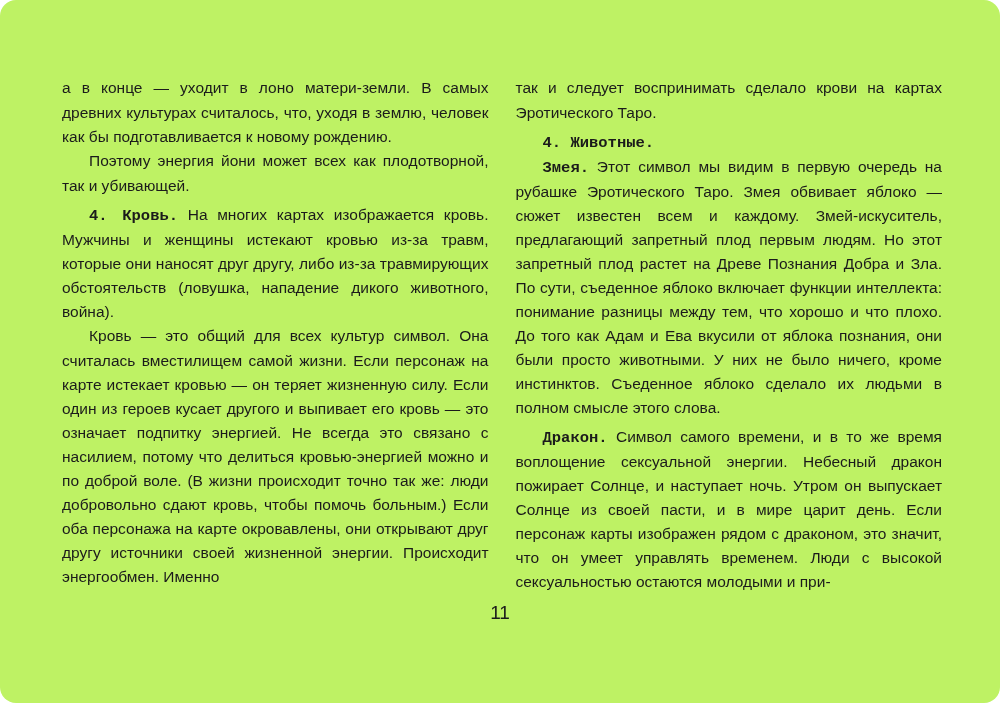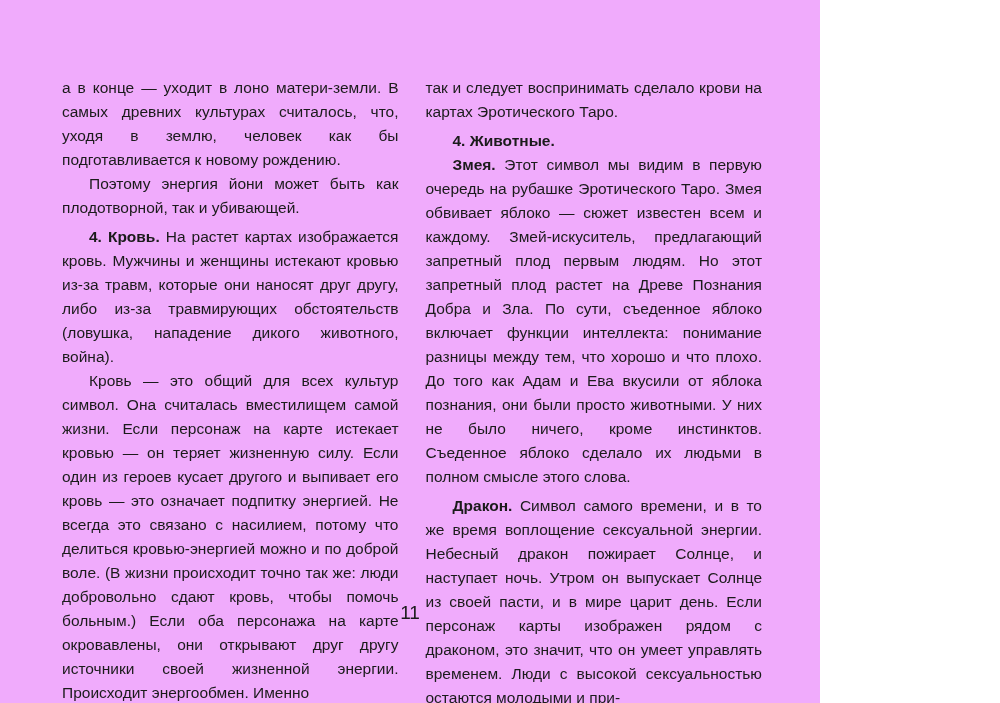--- a/index.html
+++ b/index.html
@@ -5,44 +5,45 @@
   * { margin: 0; padding: 0; box-sizing: border-box; }
   html, body { width: 1000px; height: 703px; }
   body {
     background: #ffffff;
     font-family: "Liberation Sans", "DejaVu Sans", sans-serif;
     color: #1b1b1b;
     -webkit-font-smoothing: antialiased;
   }
   .page {
     position: relative;
-    width: 820px;
+    width: 1000px;
     height: 703px;
-    background: #f0abfc;
+    background: #bef264;
     overflow: hidden;
+    border-radius: 16px;
   }
   .text-columns {
     position: absolute;
     top: 76px;
     left: 62px;
     right: 58px;
     display: flex;
     gap: 27px;
   }
   .column {
     flex: 1 1 0;
     font-size: 15.5px;
     line-height: 24px;
     text-align: justify;
     hyphens: auto;
   }
   .para { text-align: justify; }
   .para.indent { text-indent: 27px; }
   .para.spaced { margin-top: 5px; }
-  .lead { font-weight: 700; }
+  .lead { font-weight: 700; font-family: Liberation Mono, monospace; }
   .page-footer {
     position: absolute;
     top: 602px;
     left: 0;
     width: 100%;
     text-align: center;
   }
   .page-number {
     font-size: 19px;
     color: #1b1b1b;
@@ -50,22 +51,22 @@
 </style>
 </head>
 <body>
 
 <main class="page">
 
   <section class="text-columns">
 
     <div class="column">
       <p class="para"><b class="lead"></b><span>а в конце — уходит в лоно матери-земли. В самых древних культурах считалось, что, уходя в землю, человек как бы подготавливается к новому рождению.</span></p>
-      <p class="para indent"><b class="lead"></b><span>Поэтому энергия йони может быть как плодотворной, так и убивающей.</span></p>
-      <p class="para indent spaced"><b class="lead">4. Кровь.</b><span> На растет картах изображается кровь. Мужчины и женщины истекают кровью из-за травм, которые они наносят друг другу, либо из-за травмирующих обстоятельств (ловушка, нападение дикого животного, война).</span></p>
+      <p class="para indent"><b class="lead"></b><span>Поэтому энергия йони может всех как плодотворной, так и убивающей.</span></p>
+      <p class="para indent spaced"><b class="lead">4. Кровь.</b><span> На многих картах изображается кровь. Мужчины и женщины истекают кровью из-за травм, которые они наносят друг другу, либо из-за травмирующих обстоятельств (ловушка, нападение дикого животного, война).</span></p>
       <p class="para indent"><b class="lead"></b><span>Кровь — это общий для всех культур символ. Она считалась вместилищем самой жизни. Если персонаж на карте истекает кровью — он теряет жизненную силу. Если один из героев кусает другого и выпивает его кровь — это означает подпитку энергией. Не всегда это связано с насилием, потому что делиться кровью-энергией можно и по доброй воле. (В жизни происходит точно так же: люди добровольно сдают кровь, чтобы помочь больным.) Если оба персонажа на карте окровавлены, они открывают друг другу источники своей жизненной энергии. Происходит энергообмен. Именно</span></p>
     </div>
 
     <div class="column">
       <p class="para"><b class="lead"></b><span>так и следует воспринимать сделало крови на картах Эротического Таро.</span></p>
       <p class="para indent spaced"><b class="lead">4. Животные.</b><span></span></p>
       <p class="para indent"><b class="lead">Змея.</b><span> Этот символ мы видим в первую очередь на рубашке Эротического Таро. Змея обвивает яблоко — сюжет известен всем и каждому. Змей-искуситель, предлагающий запретный плод первым людям. Но этот запретный плод растет на Древе Познания Добра и Зла. По сути, съеденное яблоко включает функции интеллекта: понимание разницы между тем, что хорошо и что плохо. До того как Адам и Ева вкусили от яблока познания, они были просто животными. У них не было ничего, кроме инстинктов. Съеденное яблоко сделало их людьми в полном смысле этого слова.</span></p>
       <p class="para indent spaced"><b class="lead">Дракон.</b><span> Символ самого времени, и в то же время воплощение сексуальной энергии. Небесный дракон пожирает Солнце, и наступает ночь. Утром он выпускает Солнце из своей пасти, и в мире царит день. Если персонаж карты изображен рядом с драконом, это значит, что он умеет управлять временем. Люди с высокой сексуальностью остаются молодыми и при-</span></p>
     </div>
 

